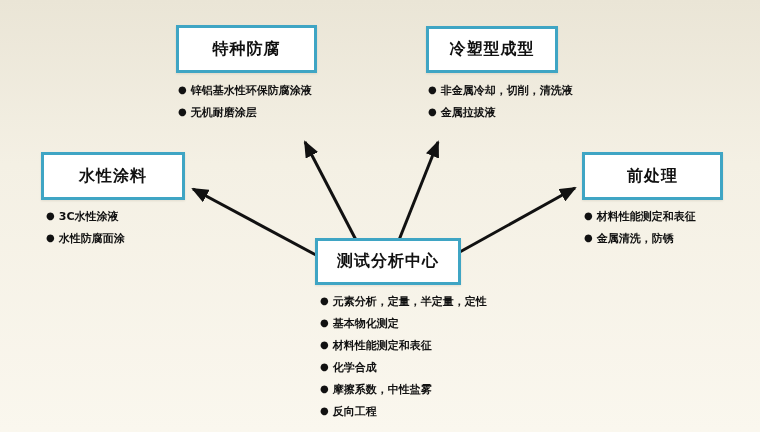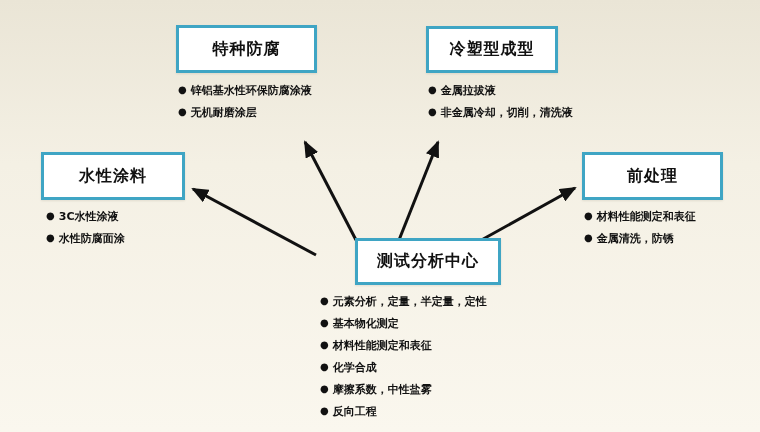--- a/index.html
+++ b/index.html
@@ -16,21 +16,21 @@
     background:#fff;border:3px solid #3fa5c4;
     display:flex;align-items:center;justify-content:center;
     font-weight:700;font-size:16px;letter-spacing:1px;color:#111;
     box-shadow:0 1px 2px rgba(60,50,20,0.10);
     white-space:nowrap;
   }
   .node-special{left:176px;top:25px;width:141px;height:48px;}
   .node-cold{left:426px;top:26px;width:132px;height:47px;}
   .node-water{left:41px;top:152px;width:144px;height:48px;}
   .node-pre{left:582px;top:152px;width:141px;height:48px;}
-  .node-center{left:315px;top:238px;width:146px;height:47px;margin-left:40px;}
+  .node-center{left:315px;top:238px;width:146px;height:47px;}
   .blist{position:absolute;font-size:11px;font-weight:700;color:#111;}
   .blist .li{line-height:22px;white-space:nowrap;}
   .blist .li::before{content:"●";font-size:10px;margin-right:4px;position:relative;top:-1px;}
   .list-special{left:178px;top:80px;}
   .list-cold{left:428px;top:80px;}
   .list-water{left:46px;top:206px;}
   .list-pre{left:584px;top:206px;}
   .list-center{left:320px;top:291px;}
 </style>
 </head>
@@ -55,22 +55,22 @@
   </div>
   <div class="blist list-special">
     <div class="li">锌铝基水性环保防腐涂液</div>
     <div class="li">无机耐磨涂层</div>
   </div>
 
   <div class="node node-cold">
     <span>冷塑型成型</span>
   </div>
   <div class="blist list-cold">
+    <div class="li">非金属冷却，切削，清洗液</div>
     <div class="li">金属拉拔液</div>
-    <div class="li">非金属冷却，切削，清洗液</div>
   </div>
 
   <div class="node node-water">
     <span>水性涂料</span>
   </div>
   <div class="blist list-water">
     <div class="li">3C水性涂液</div>
     <div class="li">水性防腐面涂</div>
   </div>
 

